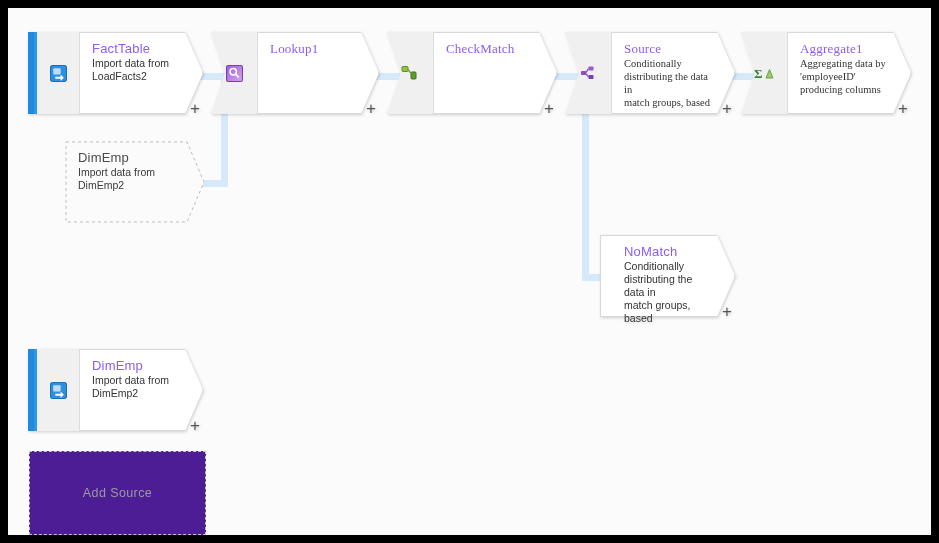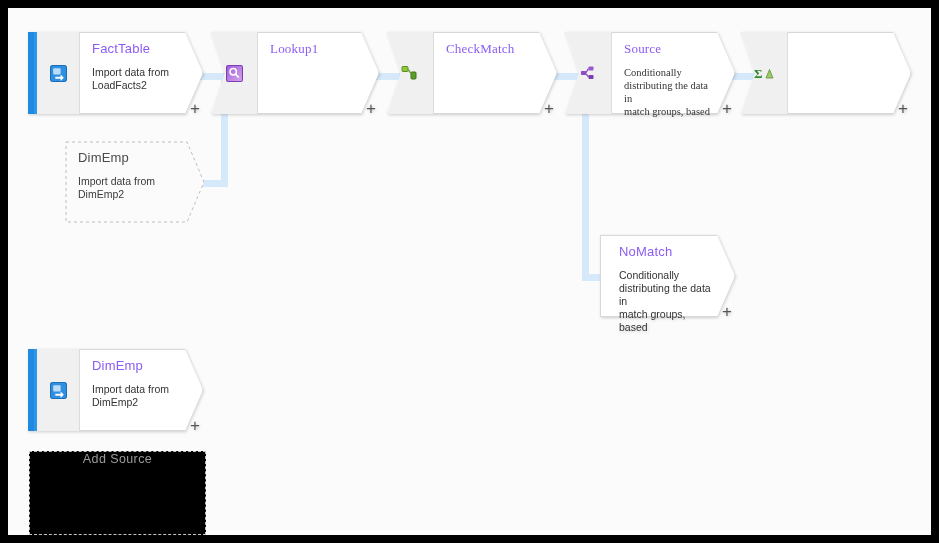--- a/index.html
+++ b/index.html
@@ -69,30 +69,29 @@
     -webkit-clip-path: polygon(0 0, 100% 0, 100% 100%, 0 100%, 14px 50%);
     clip-path: polygon(0 0, 100% 0, 100% 100%, 0 100%, 14px 50%);
   }
   .body {
     position: absolute;
     top: 0; bottom: 0; right: 0;
     padding: 9px 22px 0 13px;
   }
   .node.src .body { left: 51px; }
   .node.proc .body { left: 46px; font-family: Liberation Serif, serif; }
-  .node.plain .body { left: 0; padding-left: 19px; }
+  .node.plain .body { left: 0; padding-left: 24px; }
   .title {
     font-size: 13px;
     color: #8b5cf6;
     line-height: 16px;
     letter-spacing: .2px;
     white-space: nowrap;
   }
   .desc {
-    margin-top: 9px;
     font-size: 10.5px;
     color: #333333;
     line-height: 13px;
   }
   .plus {
     position: absolute;
     right: 3px;
     bottom: -3px;
     font-size: 17px;
     color: #555;
@@ -105,23 +104,23 @@
   .ghost-outline {
     position: absolute;
     inset: 0;
   }
   .ghost .title { color: #4a4a4a; }
   .ghost .desc { color: #3a3a3a; }
 
   .addsource {
     position: absolute;
     border: 1px dashed #c4c4c4;
-    background: #000000;
+    background: #4c1d95;
     display: flex;
-    align-items: flex-start;
+    align-items: center;
     justify-content: center;
     color: #9b9b9b;
     font-size: 12.5px;
     letter-spacing: .4px;
   }
 
   .icon { display: block; }
 </style>
 </head>
 <body>
@@ -230,20 +229,24 @@
   <div class="node proc" style="left:733px; top:24px; width:170px;">
     <div class="node-shape"></div>
     <div class="icon-panel">
       <span>
         <svg class="icon" width="20" height="15" viewBox="0 0 20 15">
           <text x="0" y="12" font-family="Liberation Serif, serif" font-size="13" font-weight="bold" fill="#2f8a2f">Σ</text>
           <path d="M12 12 L15.5 3.5 L19 12 Z" fill="#9ccb6a" stroke="#5d8f32" stroke-width="0.8"></path>
         </svg>
       </span>
     </div>
+    <div class="body">
+      <div class="title">Aggregate1</div>
+      <div class="desc">Aggregating data by<br>'employeeID'<br>producing columns</div>
+    </div>
     <div class="plus">+</div>
   </div>
 
   <div class="node plain" style="left:592px; top:227px; width:135px;">
     <div class="node-shape"></div>
     <div class="body">
       <div class="title">NoMatch</div>
       <div class="desc">Conditionally<br>distributing the data in<br>match groups, based</div>
     </div>
     <div class="plus">+</div>

